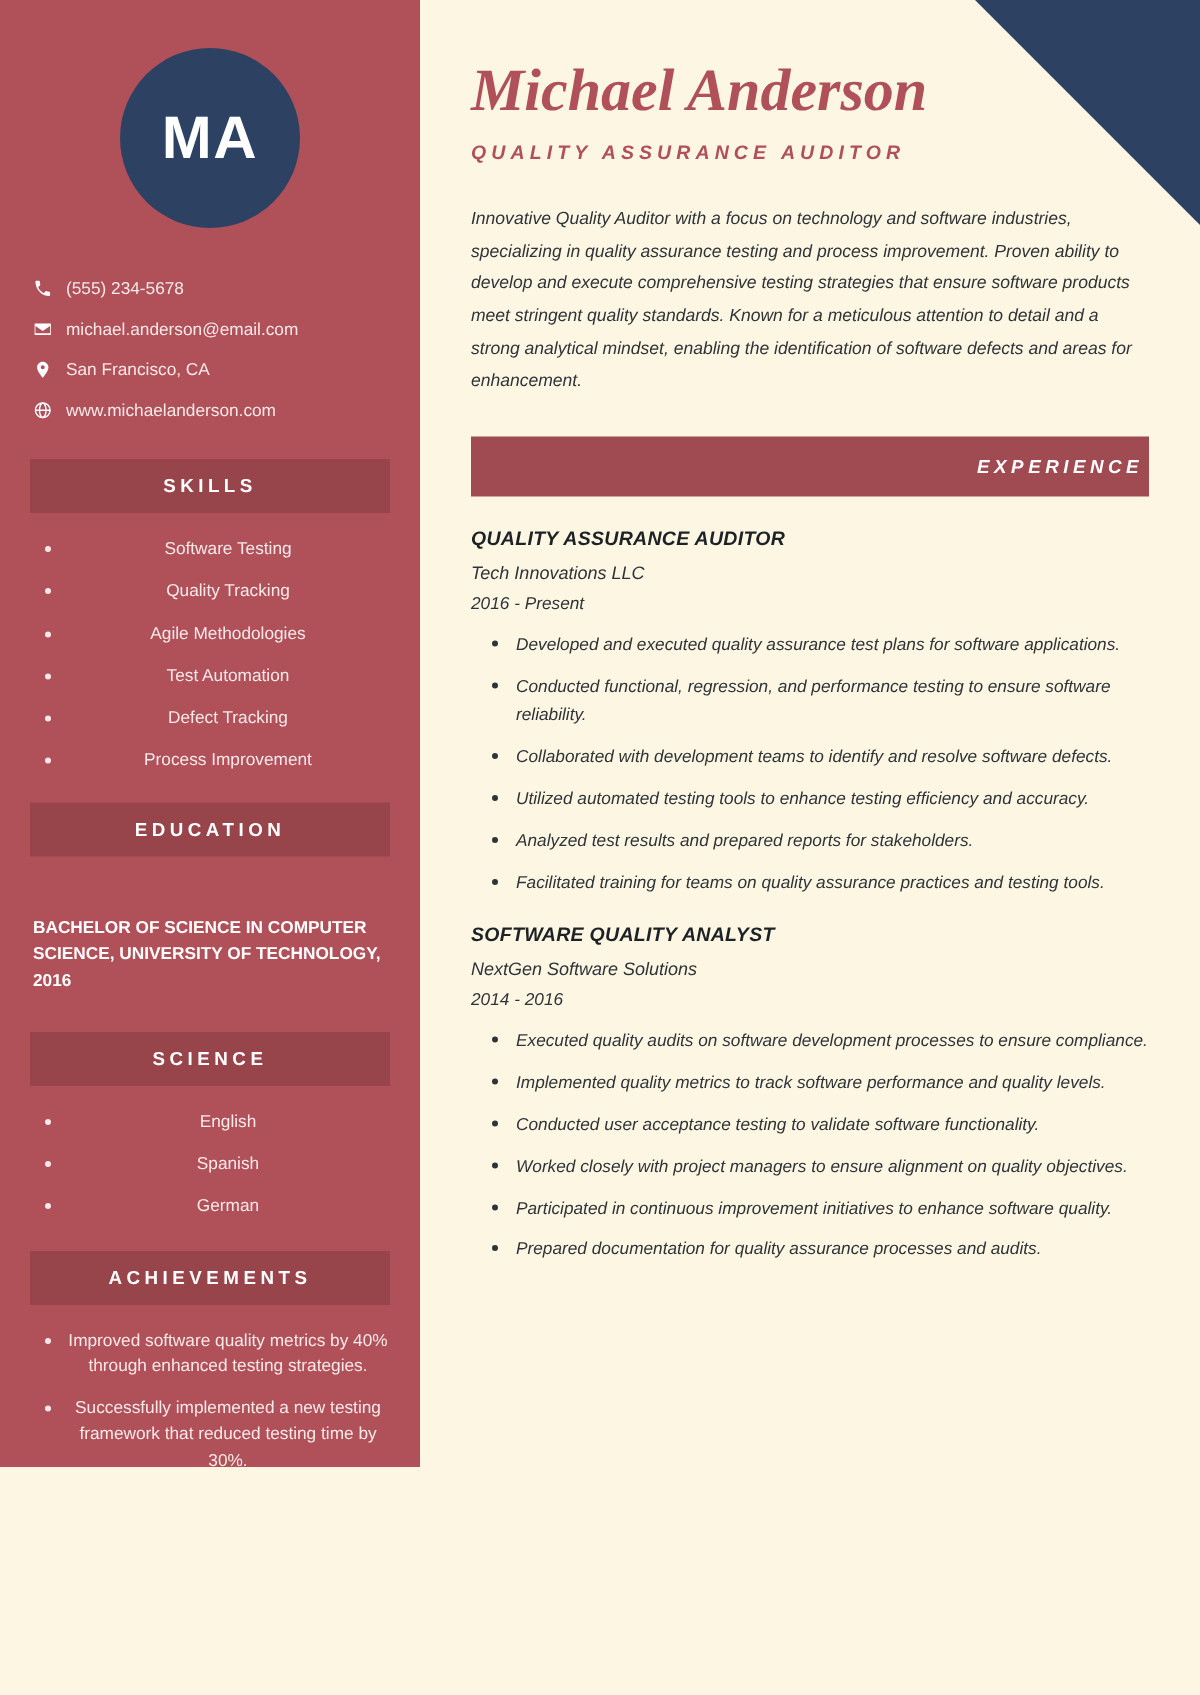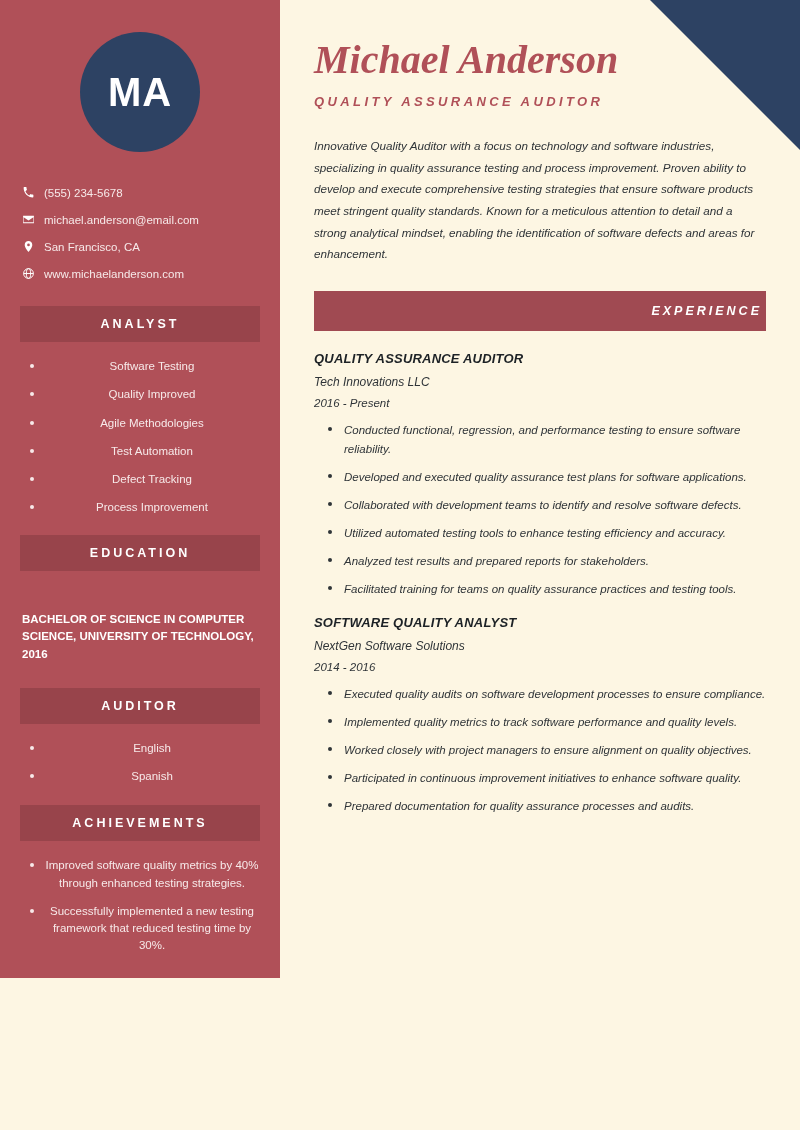--- a/index.html
+++ b/index.html
@@ -220,37 +220,38 @@
               <circle cx="12" cy="12" r="9"></circle>
               <ellipse cx="12" cy="12" rx="4" ry="9"></ellipse>
               <line x1="3" y1="12" x2="21" y2="12"></line>
             </svg>
         </span>
         <span>www.michaelanderson.com</span>
       </div>
 
     </div>
 
-    <div class="sb-head" style="margin-top:26px">ANALYST</div>
+    <div class="sb-head" style="margin-top:26px">SKILLS</div>
     <ul class="sb-list">
       <li>Software Testing</li>
-      <li>Quality Improved</li>
+      <li>Quality Tracking</li>
       <li>Agile Methodologies</li>
       <li>Test Automation</li>
       <li>Defect Tracking</li>
       <li>Process Improvement</li>
     </ul>
 
     <div class="sb-head" style="margin-top:18px">EDUCATION</div>
     <div class="edu-text">BACHELOR OF SCIENCE IN COMPUTER SCIENCE, UNIVERSITY OF TECHNOLOGY, 2016</div>
 
-    <div class="sb-head" style="margin-top:24px">AUDITOR</div>
+    <div class="sb-head" style="margin-top:24px">SCIENCE</div>
     <ul class="sb-list">
       <li>English</li>
       <li>Spanish</li>
+      <li>German</li>
     </ul>
 
     <div class="sb-head" style="margin-top:20px">ACHIEVEMENTS</div>
     <ul class="sb-list">
       <li>Improved software quality metrics by 40% through enhanced testing strategies.</li>
       <li>Successfully implemented a new testing framework that reduced testing time by 30%.</li>
     </ul>
 
   </div>
 
@@ -260,36 +261,37 @@
     <div class="role">QUALITY ASSURANCE AUDITOR</div>
     <div class="summary">Innovative Quality Auditor with a focus on technology and software industries, specializing in quality assurance testing and process improvement. Proven ability to develop and execute comprehensive testing strategies that ensure software products meet stringent quality standards. Known for a meticulous attention to detail and a strong analytical mindset, enabling the identification of software defects and areas for enhancement.</div>
 
     <div class="main-head">EXPERIENCE</div>
 
     <div class="job-block">
       <div class="job-title">QUALITY ASSURANCE AUDITOR</div>
       <div class="job-company">Tech Innovations LLC</div>
       <div class="job-dates">2016 - Present</div>
       <ul class="bullets">
+        <li>Developed and executed quality assurance test plans for software applications.</li>
         <li>Conducted functional, regression, and performance testing to ensure software reliability.</li>
-        <li>Developed and executed quality assurance test plans for software applications.</li>
         <li>Collaborated with development teams to identify and resolve software defects.</li>
         <li>Utilized automated testing tools to enhance testing efficiency and accuracy.</li>
         <li>Analyzed test results and prepared reports for stakeholders.</li>
         <li>Facilitated training for teams on quality assurance practices and testing tools.</li>
       </ul>
     </div>
 
     <div class="job-block">
       <div class="job-title">SOFTWARE QUALITY ANALYST</div>
       <div class="job-company">NextGen Software Solutions</div>
       <div class="job-dates">2014 - 2016</div>
       <ul class="bullets">
         <li>Executed quality audits on software development processes to ensure compliance.</li>
         <li>Implemented quality metrics to track software performance and quality levels.</li>
+        <li>Conducted user acceptance testing to validate software functionality.</li>
         <li>Worked closely with project managers to ensure alignment on quality objectives.</li>
         <li>Participated in continuous improvement initiatives to enhance software quality.</li>
         <li>Prepared documentation for quality assurance processes and audits.</li>
       </ul>
     </div>
 
   </div>
 
 </div>
 

